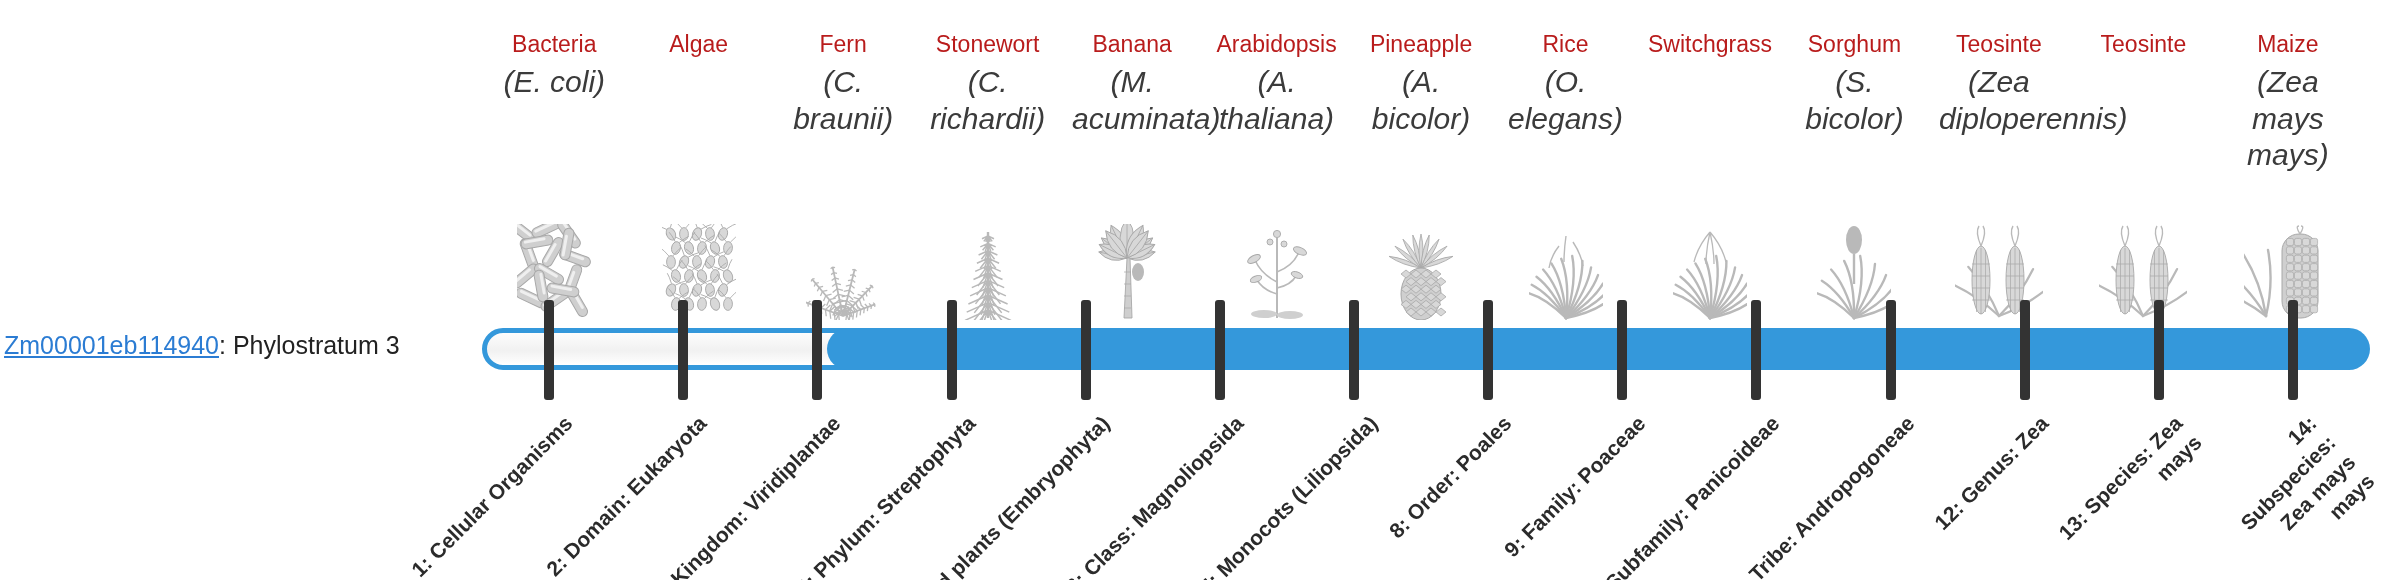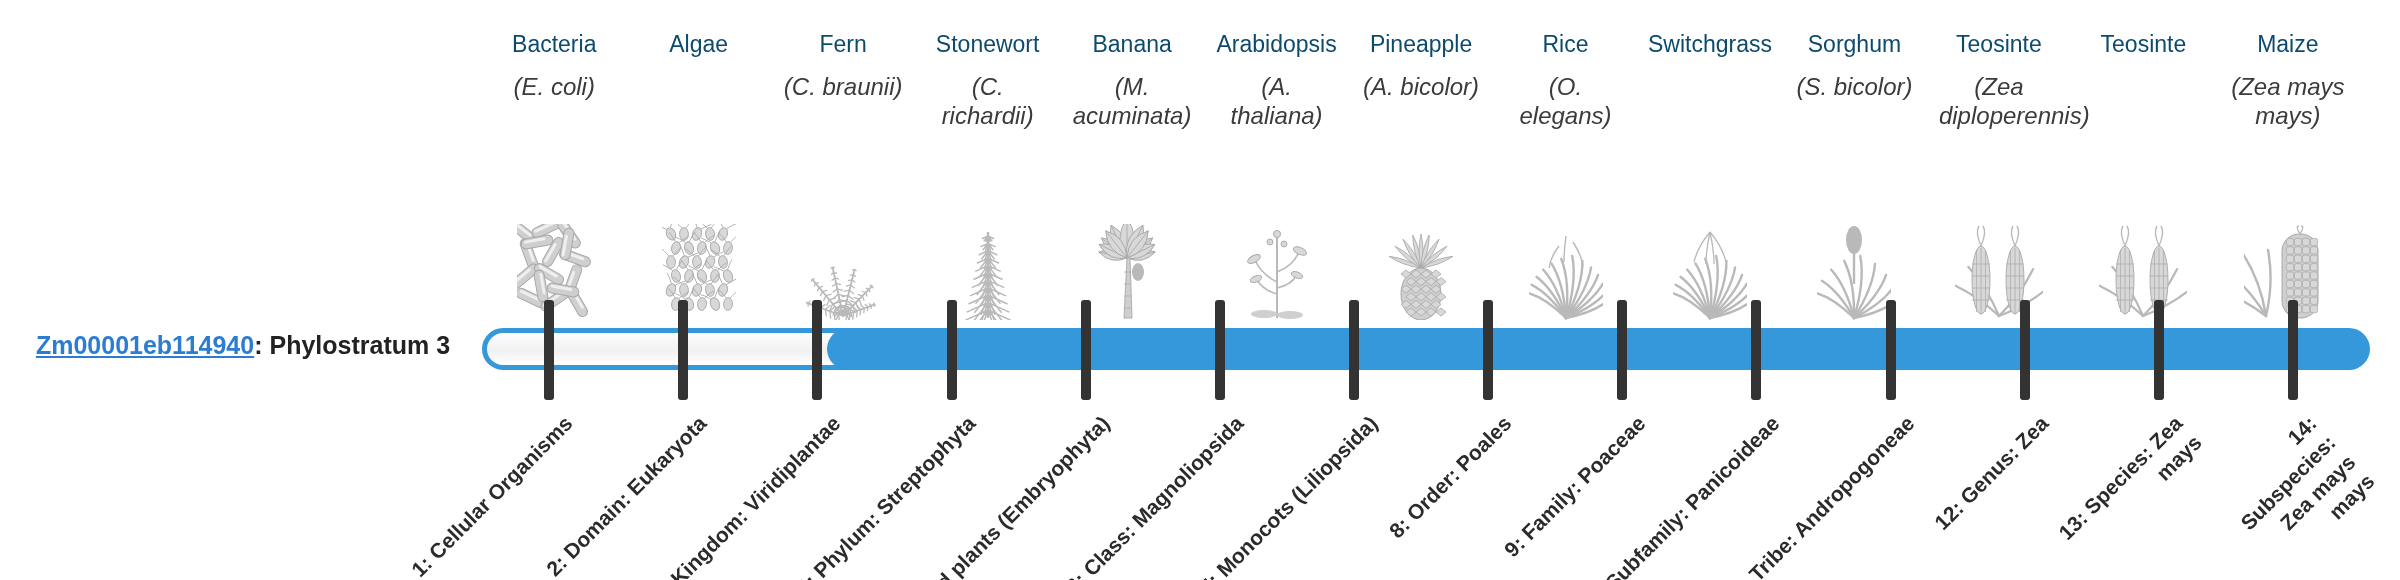--- a/index.html
+++ b/index.html
@@ -24,32 +24,32 @@
   }
   .species-col {
     flex: 1 1 0;
     min-width: 0;
     display: flex;
     flex-direction: column;
     align-items: center;
   }
   .species-common {
     font-size: 23px;
-    color: #0c4a6e;
+    color: #b91c1c;
     line-height: 1.22;
     text-align: left;
     white-space: nowrap;
   }
   .species-latin {
-    font-size: 24px;
+    font-size: 30px;
     font-style: italic;
     color: #3b3b3b;
     line-height: 1.22;
     text-align: center;
-    margin-top: 14px;
+    margin-top: 6px;
     max-width: 120px;
   }
   .species-art {
     margin-top: auto;
     height: 100px;
     width: 100%;
     display: flex;
     align-items: flex-end;
     justify-content: center;
     gap: 2px;
@@ -109,27 +109,26 @@
     color: #2b2b2b;
     line-height: 1.3;
     text-align: right;
     white-space: pre-line;
     direction: ltr;
   }
 
   
   #gene-label {
     position: absolute;
-    left: 12px; top: 331px;
+    left: 4px; top: 331px;
     width: 462px;
-    text-align: center;
+    text-align: left;
     font-size: 25px;
     color: #222222;
     white-space: nowrap;
-    font-weight: bold;
   }
   #gene-link {
     color: #2b7cd3;
     text-decoration: underline;
   }
 </style>
 </head>
 <body>
 
 <div id="gene-label">

